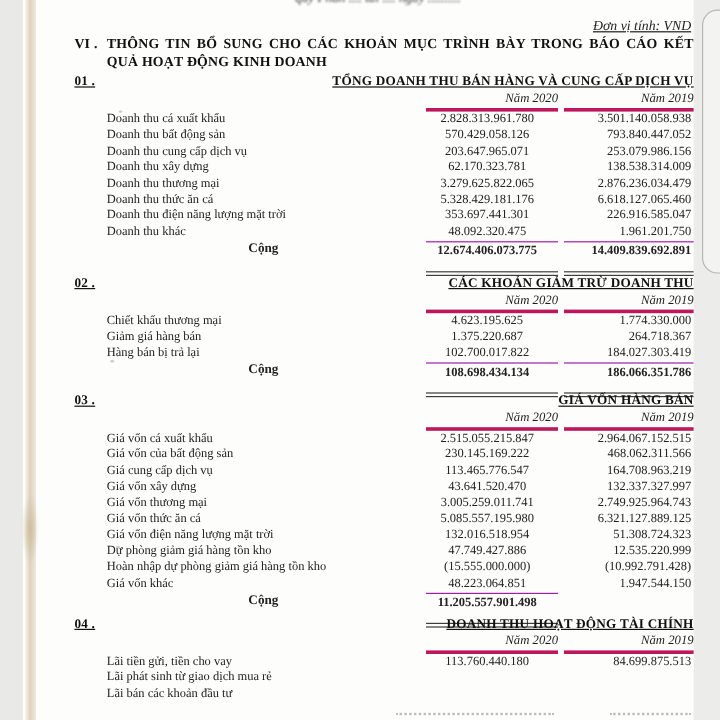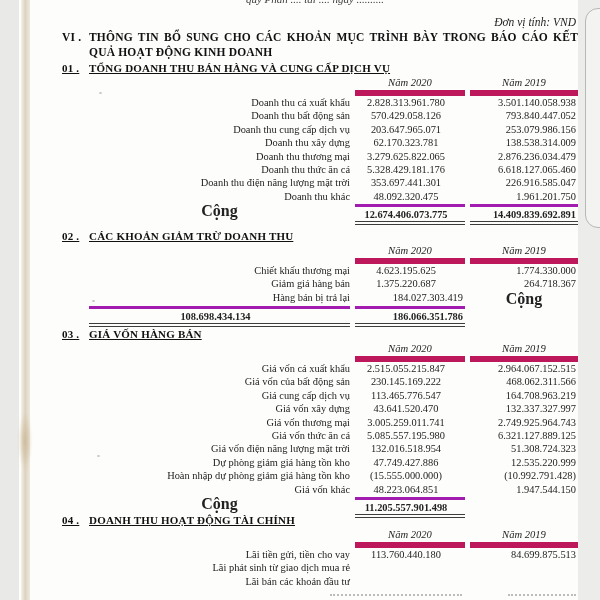--- a/index.html
+++ b/index.html
@@ -14,45 +14,45 @@
     background:linear-gradient(90deg,#f7f3ea,#dcd2c0 45%,#efe9dd);}
   .smudge{position:absolute;left:18px;top:412px;width:14px;height:58px;
     background:radial-gradient(ellipse at center,rgba(201,182,148,.8),transparent 70%);filter:blur(1px);}
   .right-strip{position:absolute;right:0;top:0;width:22px;height:600px;background:#ececea;}
   .corner-card{position:absolute;left:585px;top:8px;width:60px;height:218px;
     border:1.5px solid #b7b7b5;border-radius:13px;background:#f3f3f1;}
   .speck{position:absolute;width:3px;height:2px;background:#c9c9c4;border-radius:50%;}
 
   .top-clip{position:absolute;top:-7px;left:165px;width:300px;text-align:center;
     font-style:italic;font-size:11px;color:#3c3c3c;filter:blur(.7px);white-space:nowrap;}
-  .unit{position:absolute;top:16px;right:24px;font-style:italic;font-size:11.5px;color:#1d1d1d;}
+  .unit{position:absolute;top:16px;right:24px;font-style:italic;font-size:11.5px;color:#1d1d1d;text-decoration:underline;}
 
   .main-heading{position:absolute;left:62px;top:30px;width:516px;display:flex;
     font-weight:bold;font-size:11.5px;letter-spacing:.2px;color:#111;}
   .main-heading .num{width:27px;flex:none;line-height:15px;}
   .main-heading .title{flex:1;text-align:justify;line-height:15px;}
 
   .sec{position:absolute;left:62px;width:516px;}
   .s0{top:61px}.s1{top:229px}.s2{top:327px}.s3{top:513px}
   .sec-head{display:flex;font-weight:bold;font-size:11px;color:#111;line-height:14px;letter-spacing:.2px;text-decoration:underline;}
   .sec-num{width:27px;flex:none;}
-  .sec-title{flex:1;}
+  .sec-title{flex:1;text-align:right;}
 
   .tbl{margin-left:27px;margin-top:2px;display:grid;
     grid-template-columns:1fr 110px 108px;column-gap:5px;}
   .td{font-size:10.4px;line-height:13.4px;color:#222;}
-  .lbl{text-align:right;}
+  .lbl{text-align:left;}
   .val{text-align:right;font-variant-numeric:tabular-nums;}
   .v2020{padding-right:8px;text-align:center;}
   .v2019{padding-right:2px;}
-  .colhead{text-align:center;font-style:italic;font-size:10.6px;color:#1c1c1c;
-    border-bottom:6px solid #be185d;height:12px;line-height:11px;padding-bottom:1px;}
-  .total-lbl{text-align:center;font-weight:bold;font-size:16px;margin-top:1px;}
-  .total-val{font-weight:bold;border-top:3px solid #a21caf;border-bottom:4px double #3d3d3d;
-    padding-top:1px;padding-bottom:0;margin-top:1px;line-height:13px;}
+  .colhead{text-align:right;font-style:italic;font-size:10.6px;color:#1c1c1c;
+    border-bottom:3px solid #be185d;height:12px;line-height:11px;padding-bottom:1px;}
+  .total-lbl{text-align:center;font-weight:bold;font-size:11px;margin-top:1px;}
+  .total-val{font-weight:bold;border-top:1px solid #a21caf;border-bottom:4px double #3d3d3d;
+    padding-top:1px;padding-bottom:10px;margin-top:1px;line-height:13px;}
 
   .frag{position:absolute;height:3px;border-top:2px dotted #bcbcb8;filter:blur(.5px);}
   .frag1{left:330px;top:594px;width:132px;}
   .frag2{left:508px;top:594px;width:68px;}
 </style>
 </head>
 <body>
 
 <div class="left-strip"></div>
 <div class="fold-line"></div>
@@ -121,20 +121,21 @@
         <div class="td lbl"></div>
         <div class="td val colhead">Năm 2020</div>
         <div class="td val colhead">Năm 2019</div>
         <div class="td lbl">Chiết khấu thương mại</div>
         <div class="td val v2020">4.623.195.625</div>
         <div class="td val v2019">1.774.330.000</div>
         <div class="td lbl">Giảm giá hàng bán</div>
         <div class="td val v2020">1.375.220.687</div>
         <div class="td val v2019">264.718.367</div>
         <div class="td lbl">Hàng bán bị trả lại</div>
+        <div class="td val v2020">102.700.017.822</div>
         <div class="td val v2019">184.027.303.419</div>
         <div class="td lbl total-lbl">Cộng</div>
         <div class="td val v2020 total-val">108.698.434.134</div>
         <div class="td val v2019 total-val">186.066.351.786</div>
       </div>
     </div>
     <div class="sec s2">
       <div class="sec-head">
         <span class="sec-num">03 .</span>
         <span class="sec-title">GIÁ VỐN HÀNG BÁN</span>

